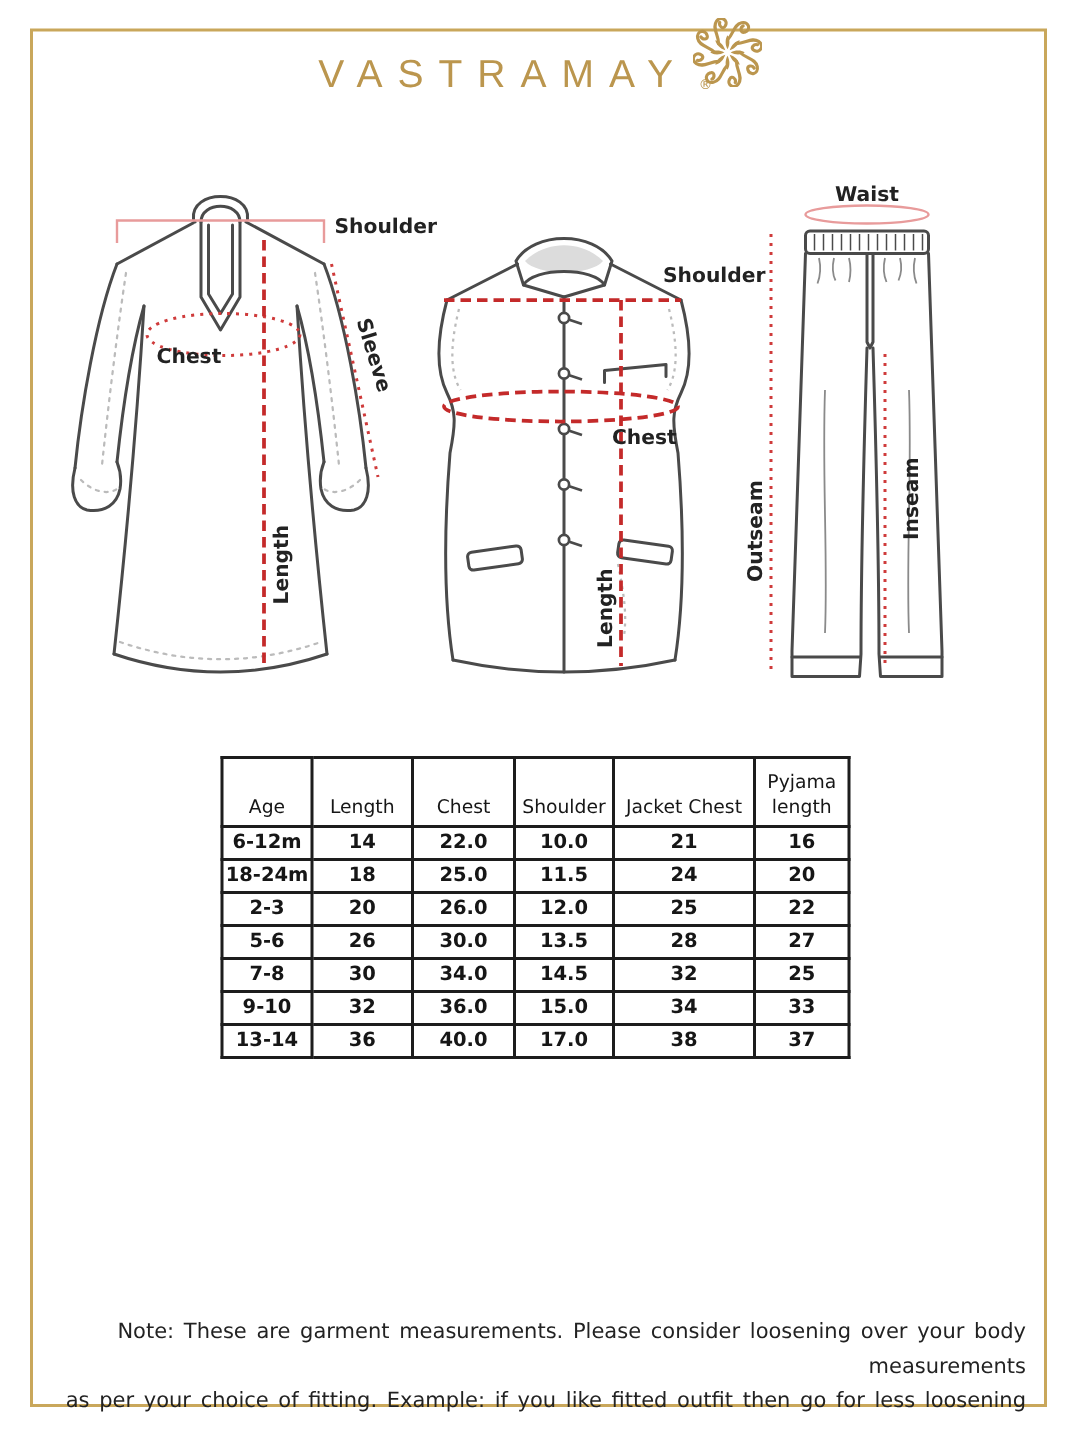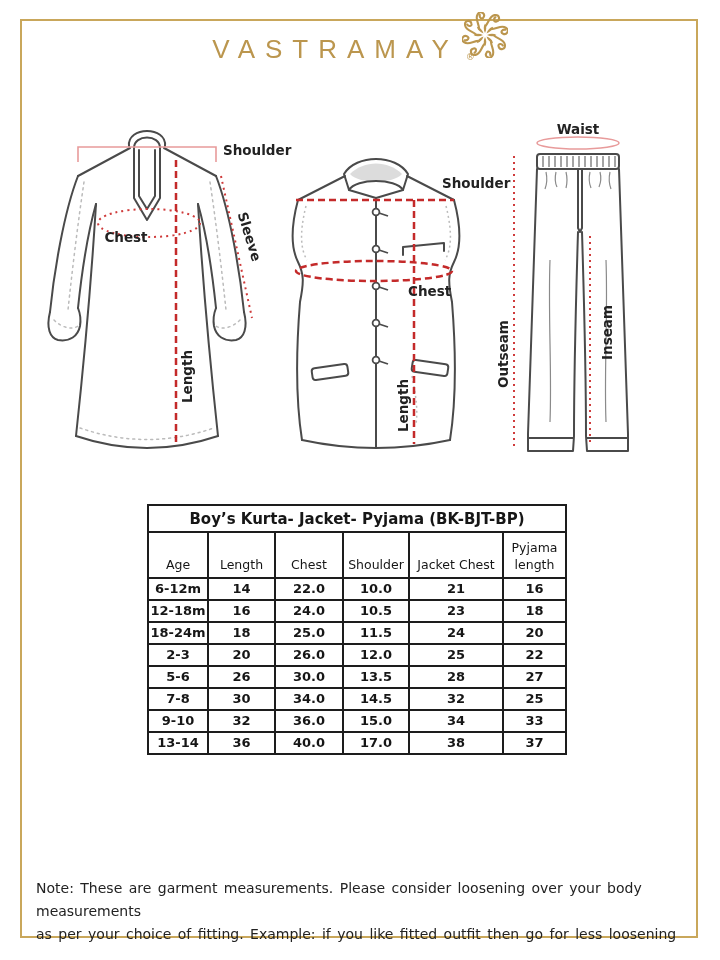--- a/index.html
+++ b/index.html
@@ -31,21 +31,21 @@
                      font-family:"DejaVu Sans", sans-serif; color:#161616; }
   table.size-table td, table.size-table th { border:2px solid #1d1d1d; text-align:center; }
   .t-title    { font-size:15px; font-weight:bold; height:27px; }
   .t-subtitle { font-size:10.5px; font-weight:bold; height:21px; }
   tr.cols th  { font-size:12.5px; font-weight:normal; height:46px; vertical-align:bottom;
                 padding-bottom:3px; line-height:1.35; }
   tr.cols th.nowrap { white-space:nowrap; }
   tbody.rows td { font-size:13px; font-weight:bold; height:20px; line-height:20px; }
 
   
-  .note { position:absolute; left:36px; right:36px; top:877px; text-align:left;
+  .note { position:absolute; left:36px; right:36px; top:877px; text-align:right;
           font-size:14px; color:#222; line-height:1.65; word-spacing:2px; }
 </style>
 </head>
 <body>
 
 <div class="frame"></div>
 
 <div class="logo">
   <span class="wordmark">VASTRAMAY</span>
   <span class="logo-end">
@@ -224,50 +224,39 @@
   <table class="size-table">
     <colgroup>
       <col style="width:60px">
         <col style="width:67px">
         <col style="width:68px">
       <col style="width:66px">
         <col style="width:94px">
         <col style="width:63px">
     </colgroup>
     <thead>
-      <tr>
-          <td colspan="6" class="t-title">Boy’s Kurta- Jacket- Pyjama (BK-BJT-BP)</td>
-        </tr>
       <tr class="cols">
         <th>Age</th>
         <th>Length</th>
         <th>Chest</th>
         <th>Shoulder</th>
         <th class="nowrap">Jacket Chest</th>
         <th>Pyjama length</th>
       </tr>
     </thead>
     <tbody class="rows">
         <tr>
           <td>6-12m</td>
           <td>14</td>
           <td>22.0</td>
           <td>10.0</td>
           <td>21</td>
           <td>16</td>
         </tr>
         <tr>
-          <td>12-18m</td>
-          <td>16</td>
-          <td>24.0</td>
-          <td>10.5</td>
-          <td>23</td>
-          <td>18</td>
-        </tr>
-        <tr>
           <td>18-24m</td>
           <td>18</td>
           <td>25.0</td>
           <td>11.5</td>
           <td>24</td>
           <td>20</td>
         </tr>
         <tr>
           <td>2-3</td>
           <td>20</td>

